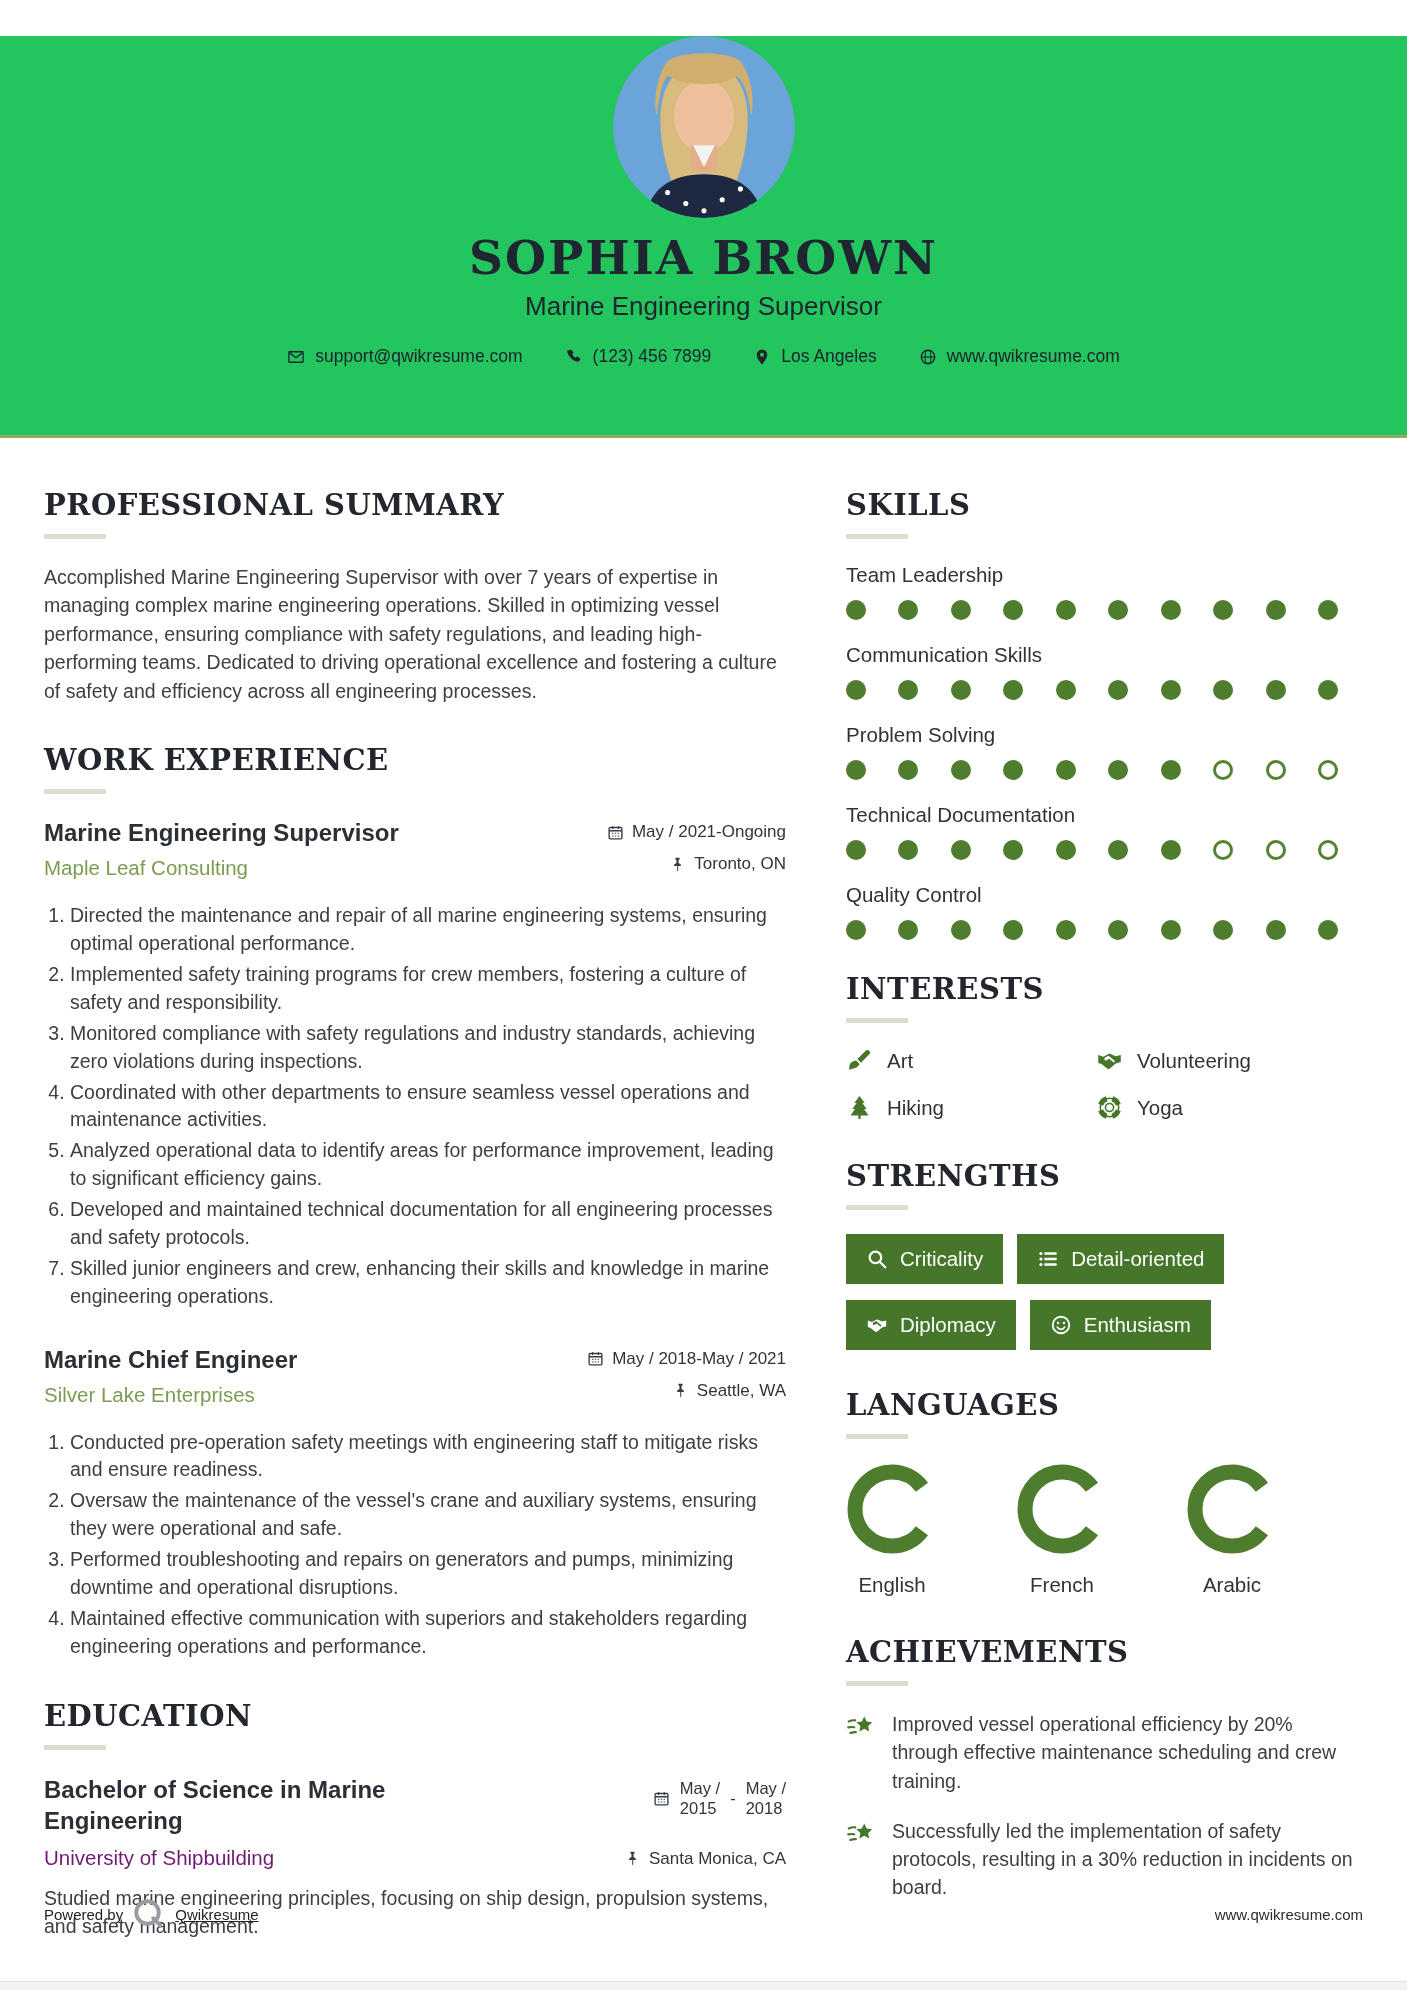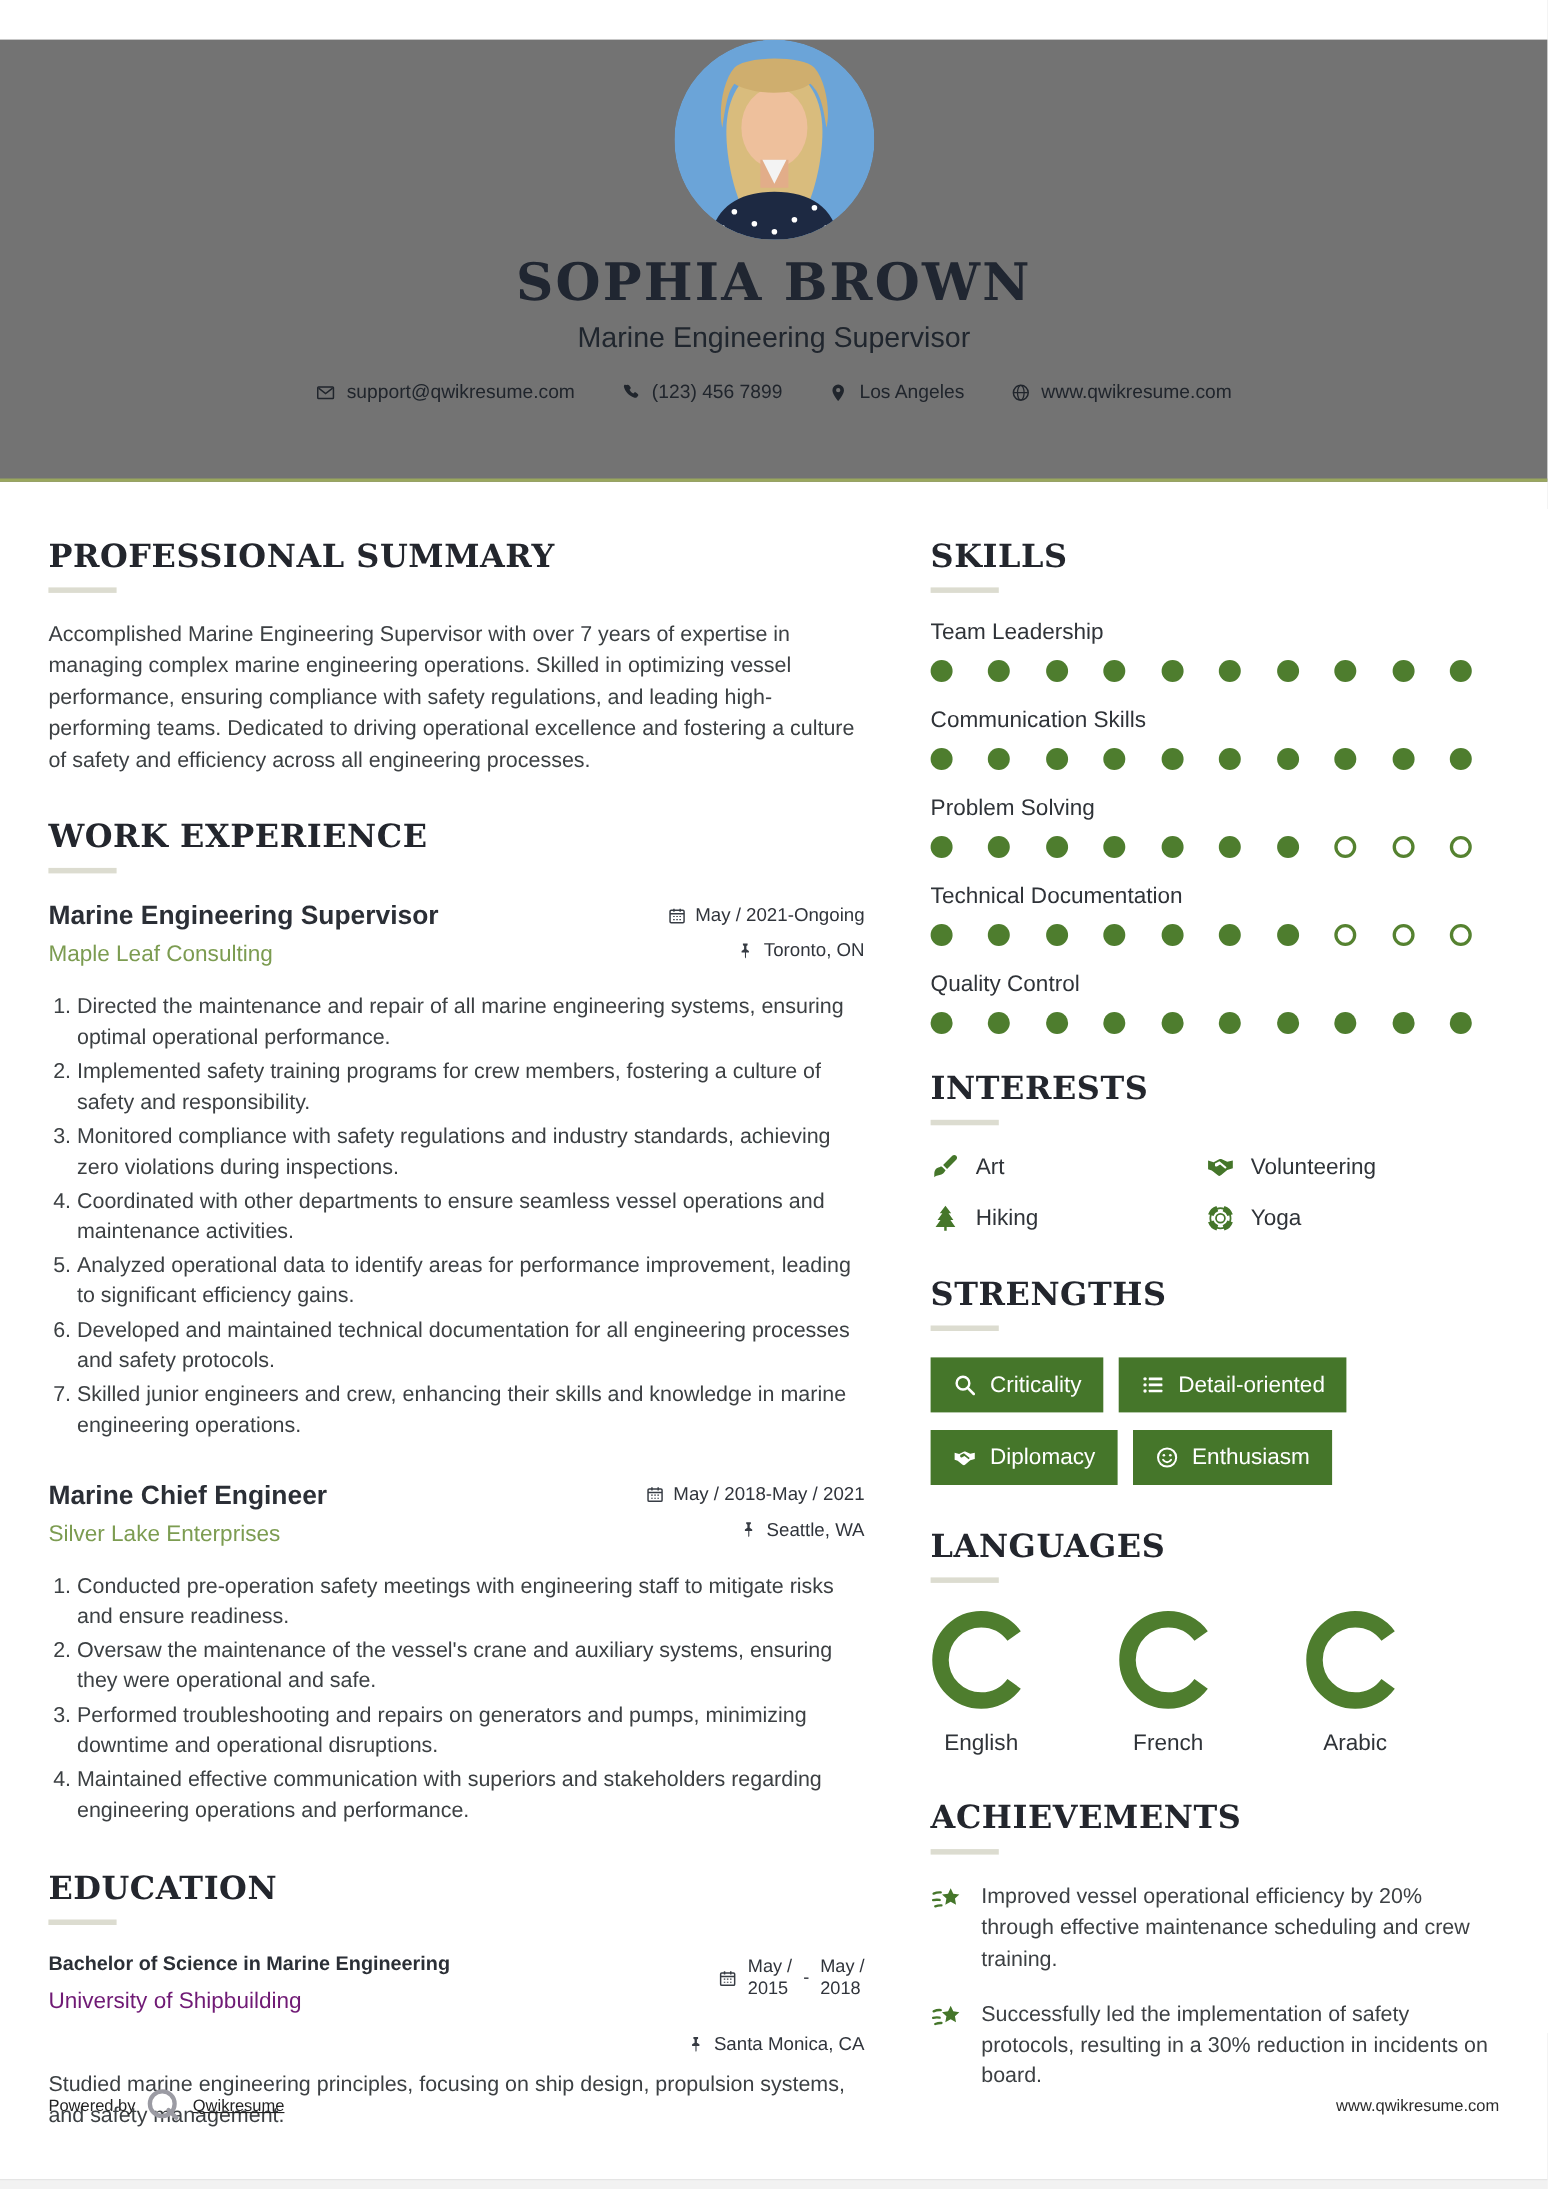--- a/index.html
+++ b/index.html
@@ -1,21 +1,21 @@
 <!DOCTYPE html>
 <html><head>
 <meta charset="utf-8">
 <style>
   * { margin:0; padding:0; box-sizing:border-box; }
   html,body { background:#e9e9e9; }
   body { font-family:"Liberation Sans", sans-serif; }
   .page { position:relative; width:1407px; height:1990px; margin:0 auto; background:#ffffff; overflow:hidden; }
 
   
-  .header { background:#737373; height:402px; text-align:center; border-bottom:3px solid #9aa75e; }
+  .header { background:#22c55e; height:402px; text-align:center; border-bottom:3px solid #9aa75e; }
   .photo-wrap { width:182px; height:182px; border-radius:50%; overflow:hidden; margin:36px auto 0; }
   .photo-wrap svg { display:block; width:100%; height:100%; }
   .person-name { font-family:"DejaVu Serif", serif; font-weight:bold; font-size:47px; letter-spacing:2px; color:#202631; margin-top:12px; }
   .person-title { font-size:26px; color:#20262e; margin-top:6px; font-weight:500; }
   .contact-row { display:flex; justify-content:center; gap:42px; margin-top:24px; }
   .contact-item { display:flex; align-items:center; gap:10px; font-size:17.5px; color:#20252c; }
   .contact-item .ci { width:18px; height:18px; color:#20252c; display:inline-flex; }
   .contact-item .ci svg { width:18px; height:18px; }
 
   
@@ -37,21 +37,21 @@
   .job-meta { flex:0 0 auto; padding-top:4px; }
   .meta-row { display:flex; justify-content:flex-end; align-items:center; gap:8px; font-size:17px; color:#30343b; margin-bottom:12px; white-space:nowrap; }
   .meta-row .mi { width:17px; height:17px; display:inline-flex; color:#373c44; }
   .meta-row .mi svg { width:17px; height:17px; }
   ol.bullets { padding-left:26px; }
   ol.bullets li { font-size:19.5px; line-height:1.43; color:#3c4043; margin-bottom:3px; }
 
   
   .edu-head { display:flex; justify-content:space-between; align-items:flex-start; }
   .edu-left { width:430px; }
-  .edu-degree { font-size:18px; font-weight:bold; color:#2b2f36; line-height:1.3; }
+  .edu-degree { font-size:24px; font-weight:bold; color:#2b2f36; line-height:1.3; }
   .edu-school { font-size:20.5px; color:#701a75; margin-top:10px; margin-bottom:14px; }
   .edu-meta { text-align:right; padding-top:4px; }
   .edu-dates { display:flex; justify-content:flex-end; align-items:center; gap:10px; font-size:16.5px; color:#30343b; margin-bottom:30px; }
   .date-stack { display:inline-flex; flex-direction:column; line-height:1.25; text-align:left; }
   .edu-dash { color:#30343b; }
 
   
   .skill { margin-bottom:23px; }
   .skill-name { font-size:20.5px; color:#2f3338; margin-bottom:13px; }
   .dots { display:flex; justify-content:space-between; width:492px; }

